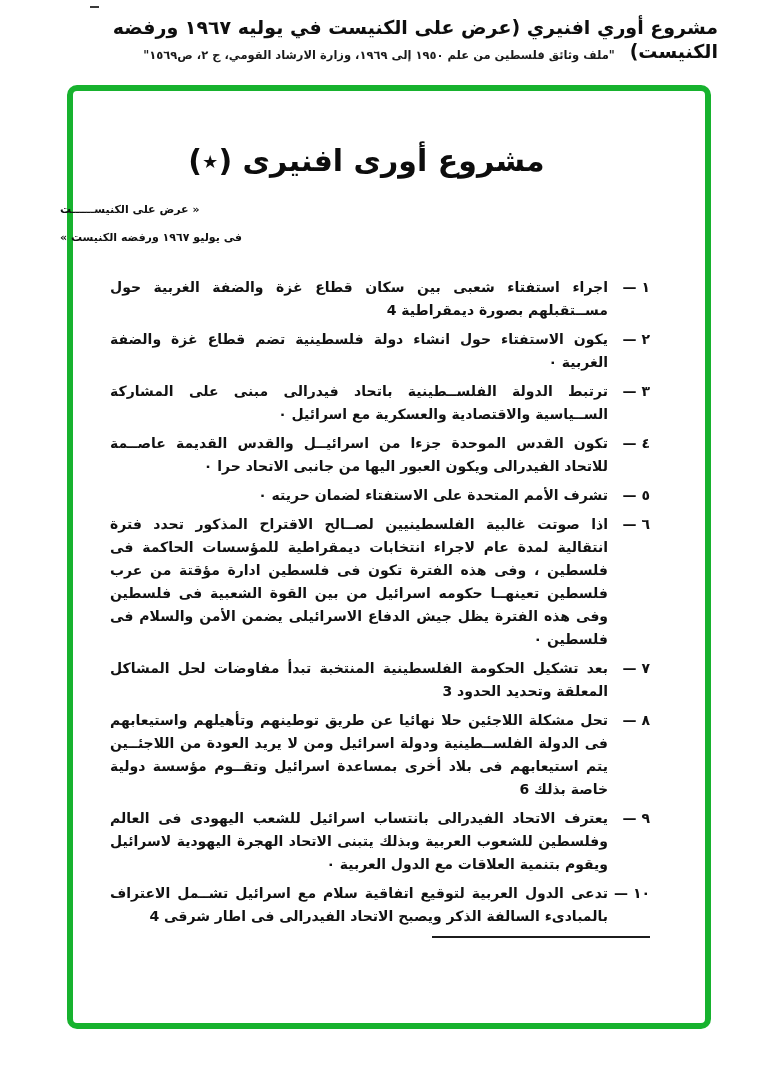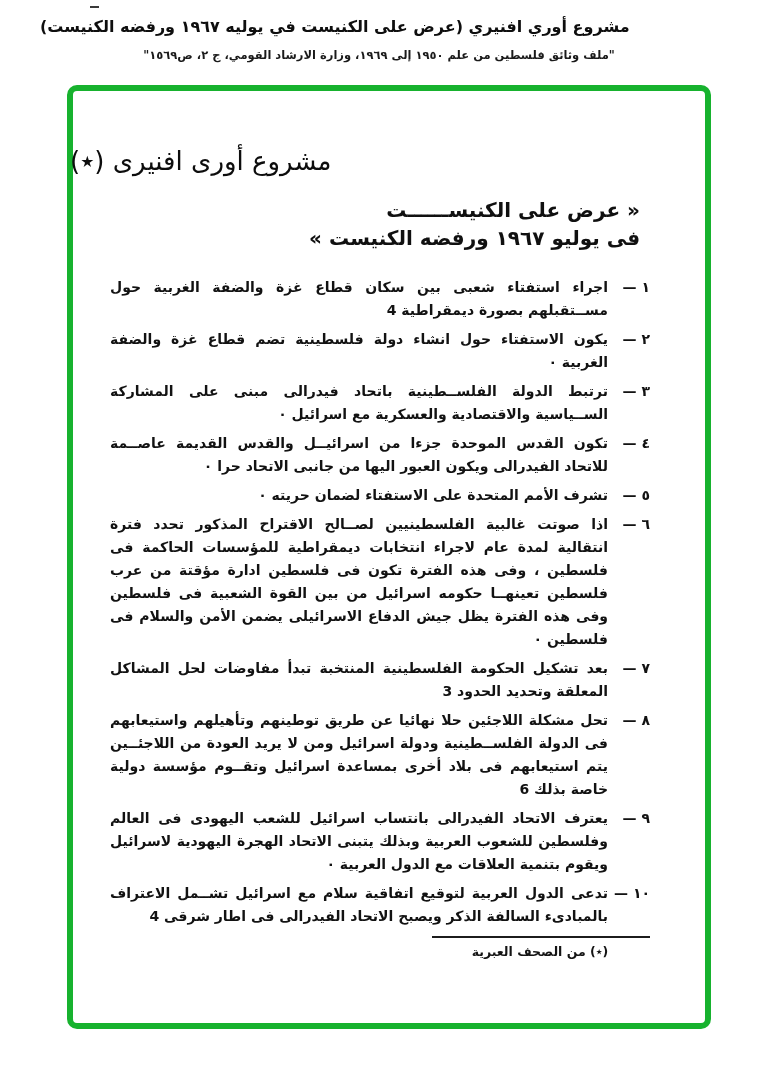--- a/index.html
+++ b/index.html
@@ -15,22 +15,22 @@
 
   
   .top-dash {
     left: 90px; top: 6px; width: 9px; height: 2px;
     background: #3a3a3a;
   }
 
   
   .hdr1 {
     top: 15px; left: 40px; right: 40px;
-    direction: rtl; text-align: left;
-    font-weight: bold; font-size: 16px; line-height: 24px;
+    direction: rtl; text-align: right;
+    font-weight: bold; font-size: 19px; line-height: 24px;
     color: #0e0e0e; letter-spacing: 0;
   }
   .hdr2 {
     top: 48px; left: 40px; right: 40px;
     direction: rtl; text-align: center;
     font-weight: bold; font-size: 11.5px; line-height: 15px;
     color: #1a1a1a;
   }
 
   
@@ -38,28 +38,28 @@
     left: 67px; top: 85px; width: 644px; height: 944px;
     box-sizing: border-box;
     border: 6px solid #17b22e;
     border-radius: 10px;
     background: #ffffff;
   }
 
   
   .doc-title {
     top: 144px; left: 70px; right: 95px;
-    direction: rtl; text-align: left;
-    font-weight: normal; font-size: 26px; line-height: 34px;
+    direction: rtl; text-align: center;
+    font-weight: bold; font-size: 30px; line-height: 34px;
     color: #0d0d0d;
   }
   .doc-sub {
     left: 60px; right: 118px;
-    direction: rtl; text-align: right;
-    font-weight: bold; font-size: 20px; line-height: 22px;
+    direction: rtl; text-align: left;
+    font-weight: bold; font-size: 11px; line-height: 22px;
     color: #101010;
   }
   .sub1 { top: 199px; }
   .sub2 { top: 227px; }
 
   
   .content {
     top: 276px; left: 110px; width: 540px;
     direction: rtl;
   }
@@ -159,15 +159,14 @@
     <span class="item-marker">٩ —</span>
     <span class="item-text">يعترف الاتحاد الفيدرالى بانتساب اسرائيل للشعب اليهودى فى العالم وفلسطين للشعوب العربية وبذلك يتبنى الاتحاد الهجرة اليهودية لاسرائيل ويقوم بتنمية العلاقات مع الدول العربية ٠</span>
   </div>
 
   <div class="item">
     <span class="item-marker">١٠ —</span>
     <span class="item-text">تدعى الدول العربية لتوقيع اتفاقية سلام مع اسرائيل تشــمل الاعتراف بالمبادىء السالفة الذكر ويصبح الاتحاد الفيدرالى فى اطار شرقى 4</span>
   </div>
 <div class="foot-block">
     <div class="foot-rule"></div>
-    <div class="footnote">(٭) من الصحف العبرية</div>
   </div>
 </div>
 
 </body></html>

